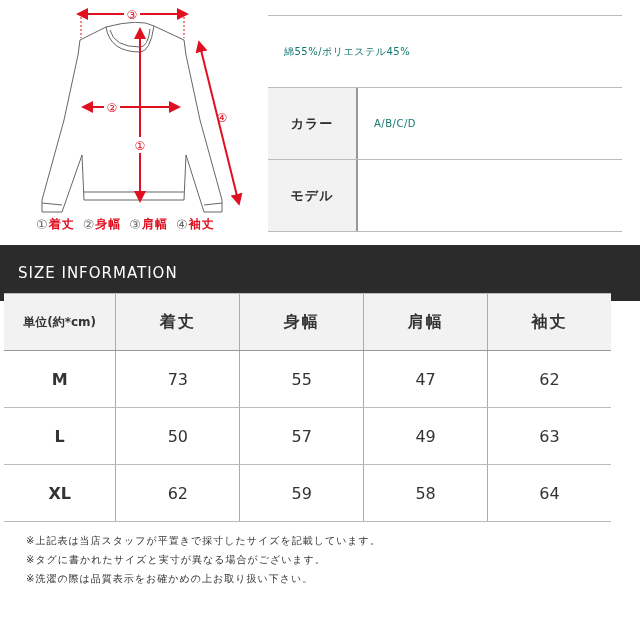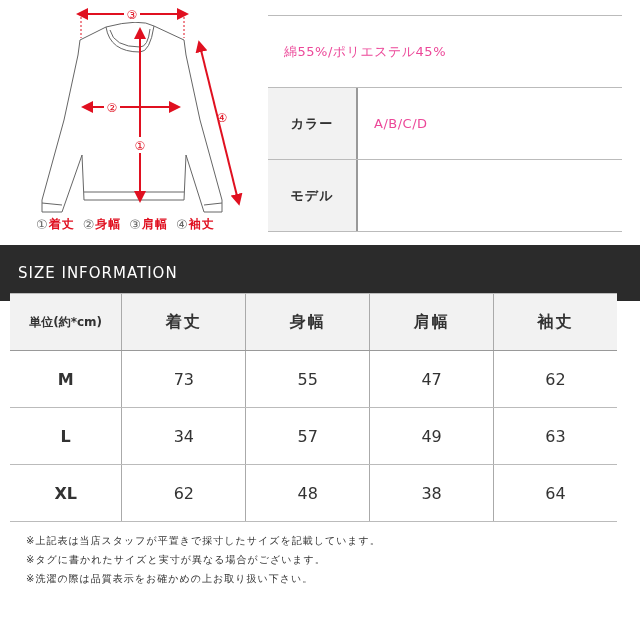--- a/index.html
+++ b/index.html
@@ -11,28 +11,28 @@
   #diagram { left:0; top:0; width:260px; height:240px; }
   #legend { left:36px; top:215px; height:18px; display:flex; gap:8px; align-items:center; font-size:12px; font-weight:bold; }
   .leg-item { display:flex; align-items:center; gap:1px; }
   .leg-num { color:#666; font-weight:normal; font-size:13px; }
   .leg-label { color:#e01020; letter-spacing:1px; }
 
   
   #spec { left:268px; top:15px; width:354px; border-top:1px solid #bbb; }
   .spec-row { display:flex; height:71px; border-bottom:1px solid #bbb; }
   .spec-label { width:88px; background:#f2f2f2; border-right:2px solid #999; display:flex; align-items:center; justify-content:center; font-size:13px; font-weight:bold; color:#333; letter-spacing:1px; }
-  .spec-value { flex:1; display:flex; align-items:center; padding-left:16px; font-size:13px; color:#ec4899; letter-spacing:0.5px; }
+  .spec-value { flex:1; display:flex; align-items:center; padding-left:16px; font-size:10px; color:#0f766e; letter-spacing:0.5px; }
 
   
   #banner { left:0; top:245px; width:640px; height:56px; background:#2b2b2b; display:flex; align-items:center; }
   #banner-title { color:#fff; font-size:15px; padding-left:18px; letter-spacing:1px; font-family:"DejaVu Sans","Liberation Sans",sans-serif; }
 
   
-  #size-table { left:10px; top:293px; width:607px; border-collapse:collapse; }
+  #size-table { left:4px; top:293px; width:607px; border-collapse:collapse; }
   #size-table th, #size-table td { border-left:1px solid #aaa; text-align:center; padding:0; }
   #size-table th:first-child, #size-table td:first-child { border-left:none; }
   #size-table th { background:#f2f2f2; height:56px; font-size:16px; font-weight:bold; color:#333; letter-spacing:2px; border-top:1px solid #bbb; border-bottom:1px solid #999; }
   #size-table th.unit { font-size:12px; letter-spacing:0; width:113px; }
   #size-table td { height:56px; font-size:16px; color:#333; border-bottom:1px solid #bbb; }
   #size-table td.size { font-weight:bold; width:113px; }
   #size-table th.col { width:125px; }
 
   
   #notes { left:26px; top:531px; font-size:10px; color:#333; line-height:19px; letter-spacing:1px; }
@@ -128,30 +128,30 @@
   <tbody>
     <tr>
       <td class="size">M</td>
       <td>73</td>
       <td>55</td>
       <td>47</td>
       <td>62</td>
     </tr>
     <tr>
       <td class="size">L</td>
-      <td>34</td>
+      <td>50</td>
       <td>57</td>
       <td>49</td>
       <td>63</td>
     </tr>
     <tr>
       <td class="size">XL</td>
       <td>62</td>
-      <td>48</td>
-      <td>38</td>
+      <td>59</td>
+      <td>58</td>
       <td>64</td>
     </tr>
   </tbody>
 </table>
 
 <div id="notes" class="abs">
   <div>※上記表は当店スタッフが平置きで採寸したサイズを記載しています。</div>
   <div>※タグに書かれたサイズと実寸が異なる場合がございます。</div>
   <div>※洗濯の際は品質表示をお確かめの上お取り扱い下さい。</div>
 </div>

